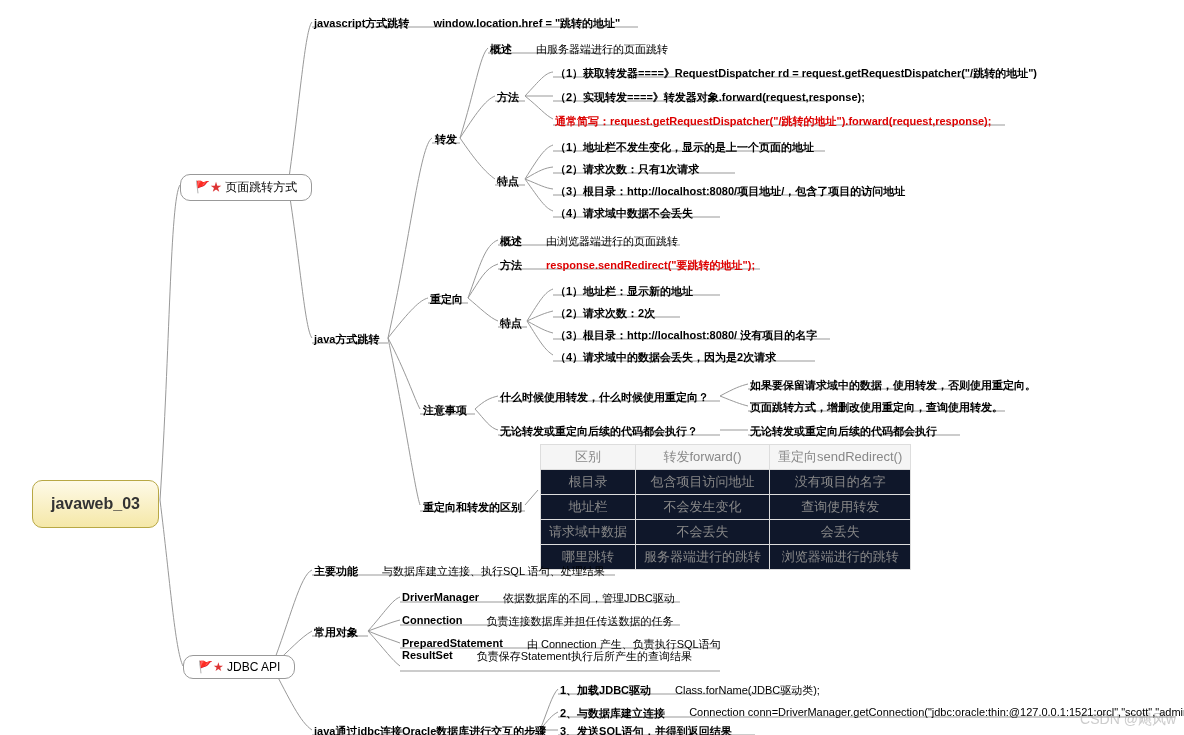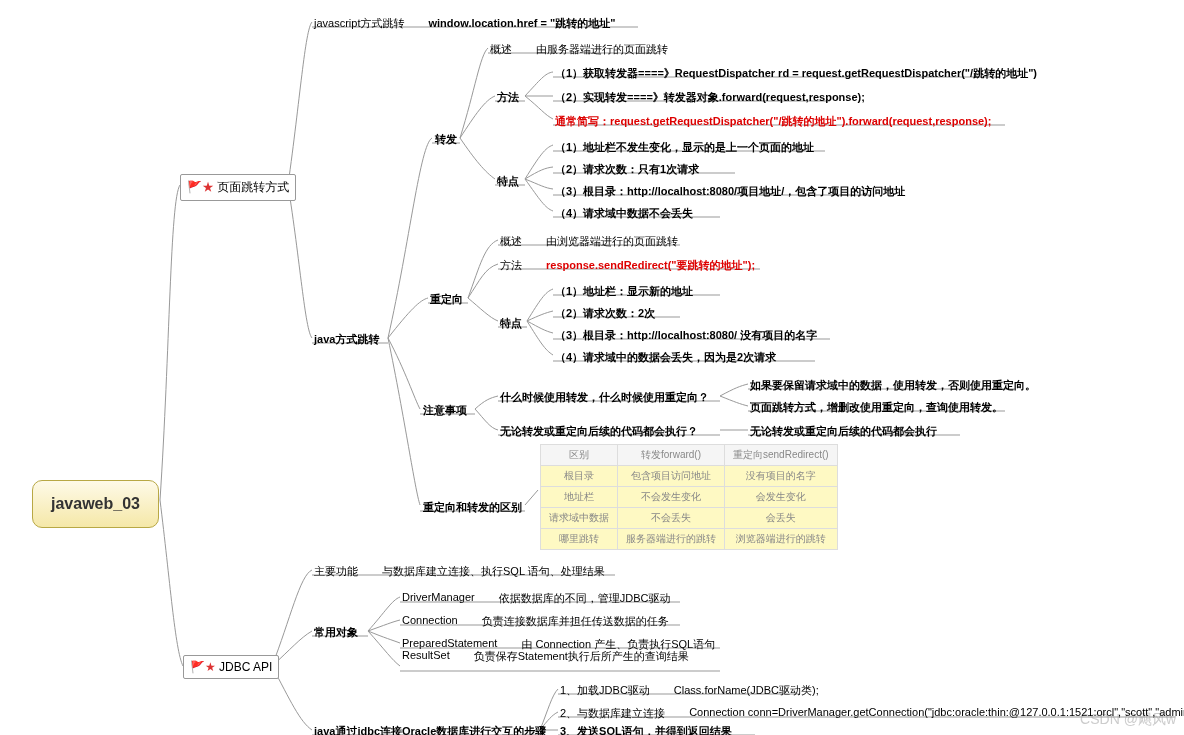--- a/index.html
+++ b/index.html
@@ -1,26 +1,26 @@
 <!DOCTYPE html>
 <html><head>
 <meta charset="utf-8">
 <style>
 *{margin:0;padding:0;box-sizing:border-box}
 body{font-family:"Microsoft YaHei",Arial,sans-serif;font-size:11px;background:#fff;width:1184px;height:735px;position:relative;overflow:hidden}
 .root{position:absolute;left:32px;top:480px;background:linear-gradient(#fefae8,#f5e8a8);border:1px solid #b8a845;border-radius:10px;padding:14px 18px;font-size:16px;font-weight:bold;color:#333}
-.node{position:absolute;background:#fff;border:1px solid #999;border-radius:2px;padding:4px 6px;font-size:12px;white-space:nowrap;z-index:2}
+.node{position:absolute;background:#fff;border:1px solid #999;border-radius:10px;padding:4px 14px;font-size:12px;white-space:nowrap;z-index:2}
 .node.flagged::before{content:"🚩★ ";color:#d33}
 .leaf{position:absolute;font-size:11px;white-space:nowrap;z-index:2;padding:2px 0}
 .leaf-b{font-weight:bold}
 .red{color:#d00;font-weight:bold}
 .leaf-pair{display:flex;gap:24px}
-.leaf-pair span:first-child{font-weight:normal}
+.leaf-pair span:first-child{font-weight:bold}
 svg{position:absolute;left:0;top:0;pointer-events:none;z-index:1}
-.tbl{position:absolute;border-collapse:collapse;font-size:10px;background:#fef9c3}
+.tbl{position:absolute;border-collapse:collapse;font-size:13px;background:#0f172a}
 .tbl th,.tbl td{border:1px solid #ddd;padding:3px 8px;text-align:center;color:#888}
 .tbl th{background:#f5f5f5;font-weight:normal}
 .watermark{position:absolute;right:8px;bottom:6px;color:#ccc;font-size:14px}
 </style>
 </head>
 <body>
 
 <div class="root">javaweb_03</div>
 
 <div class="node flagged" style="left:180px;top:174px"><span>页面跳转方式</span></div>
@@ -89,21 +89,21 @@
     </thead>
 <tbody>
 <tr>
         <td>根目录</td>
         <td>包含项目访问地址</td>
         <td>没有项目的名字</td>
       </tr>
 <tr>
         <td>地址栏</td>
         <td>不会发生变化</td>
-        <td>会发生变化</td>
+        <td>查询使用转发</td>
       </tr>
 <tr>
         <td>请求域中数据</td>
         <td>不会丢失</td>
         <td>会丢失</td>
       </tr>
 <tr>
         <td>哪里跳转</td>
         <td>服务器端进行的跳转</td>
         <td>浏览器端进行的跳转</td>

